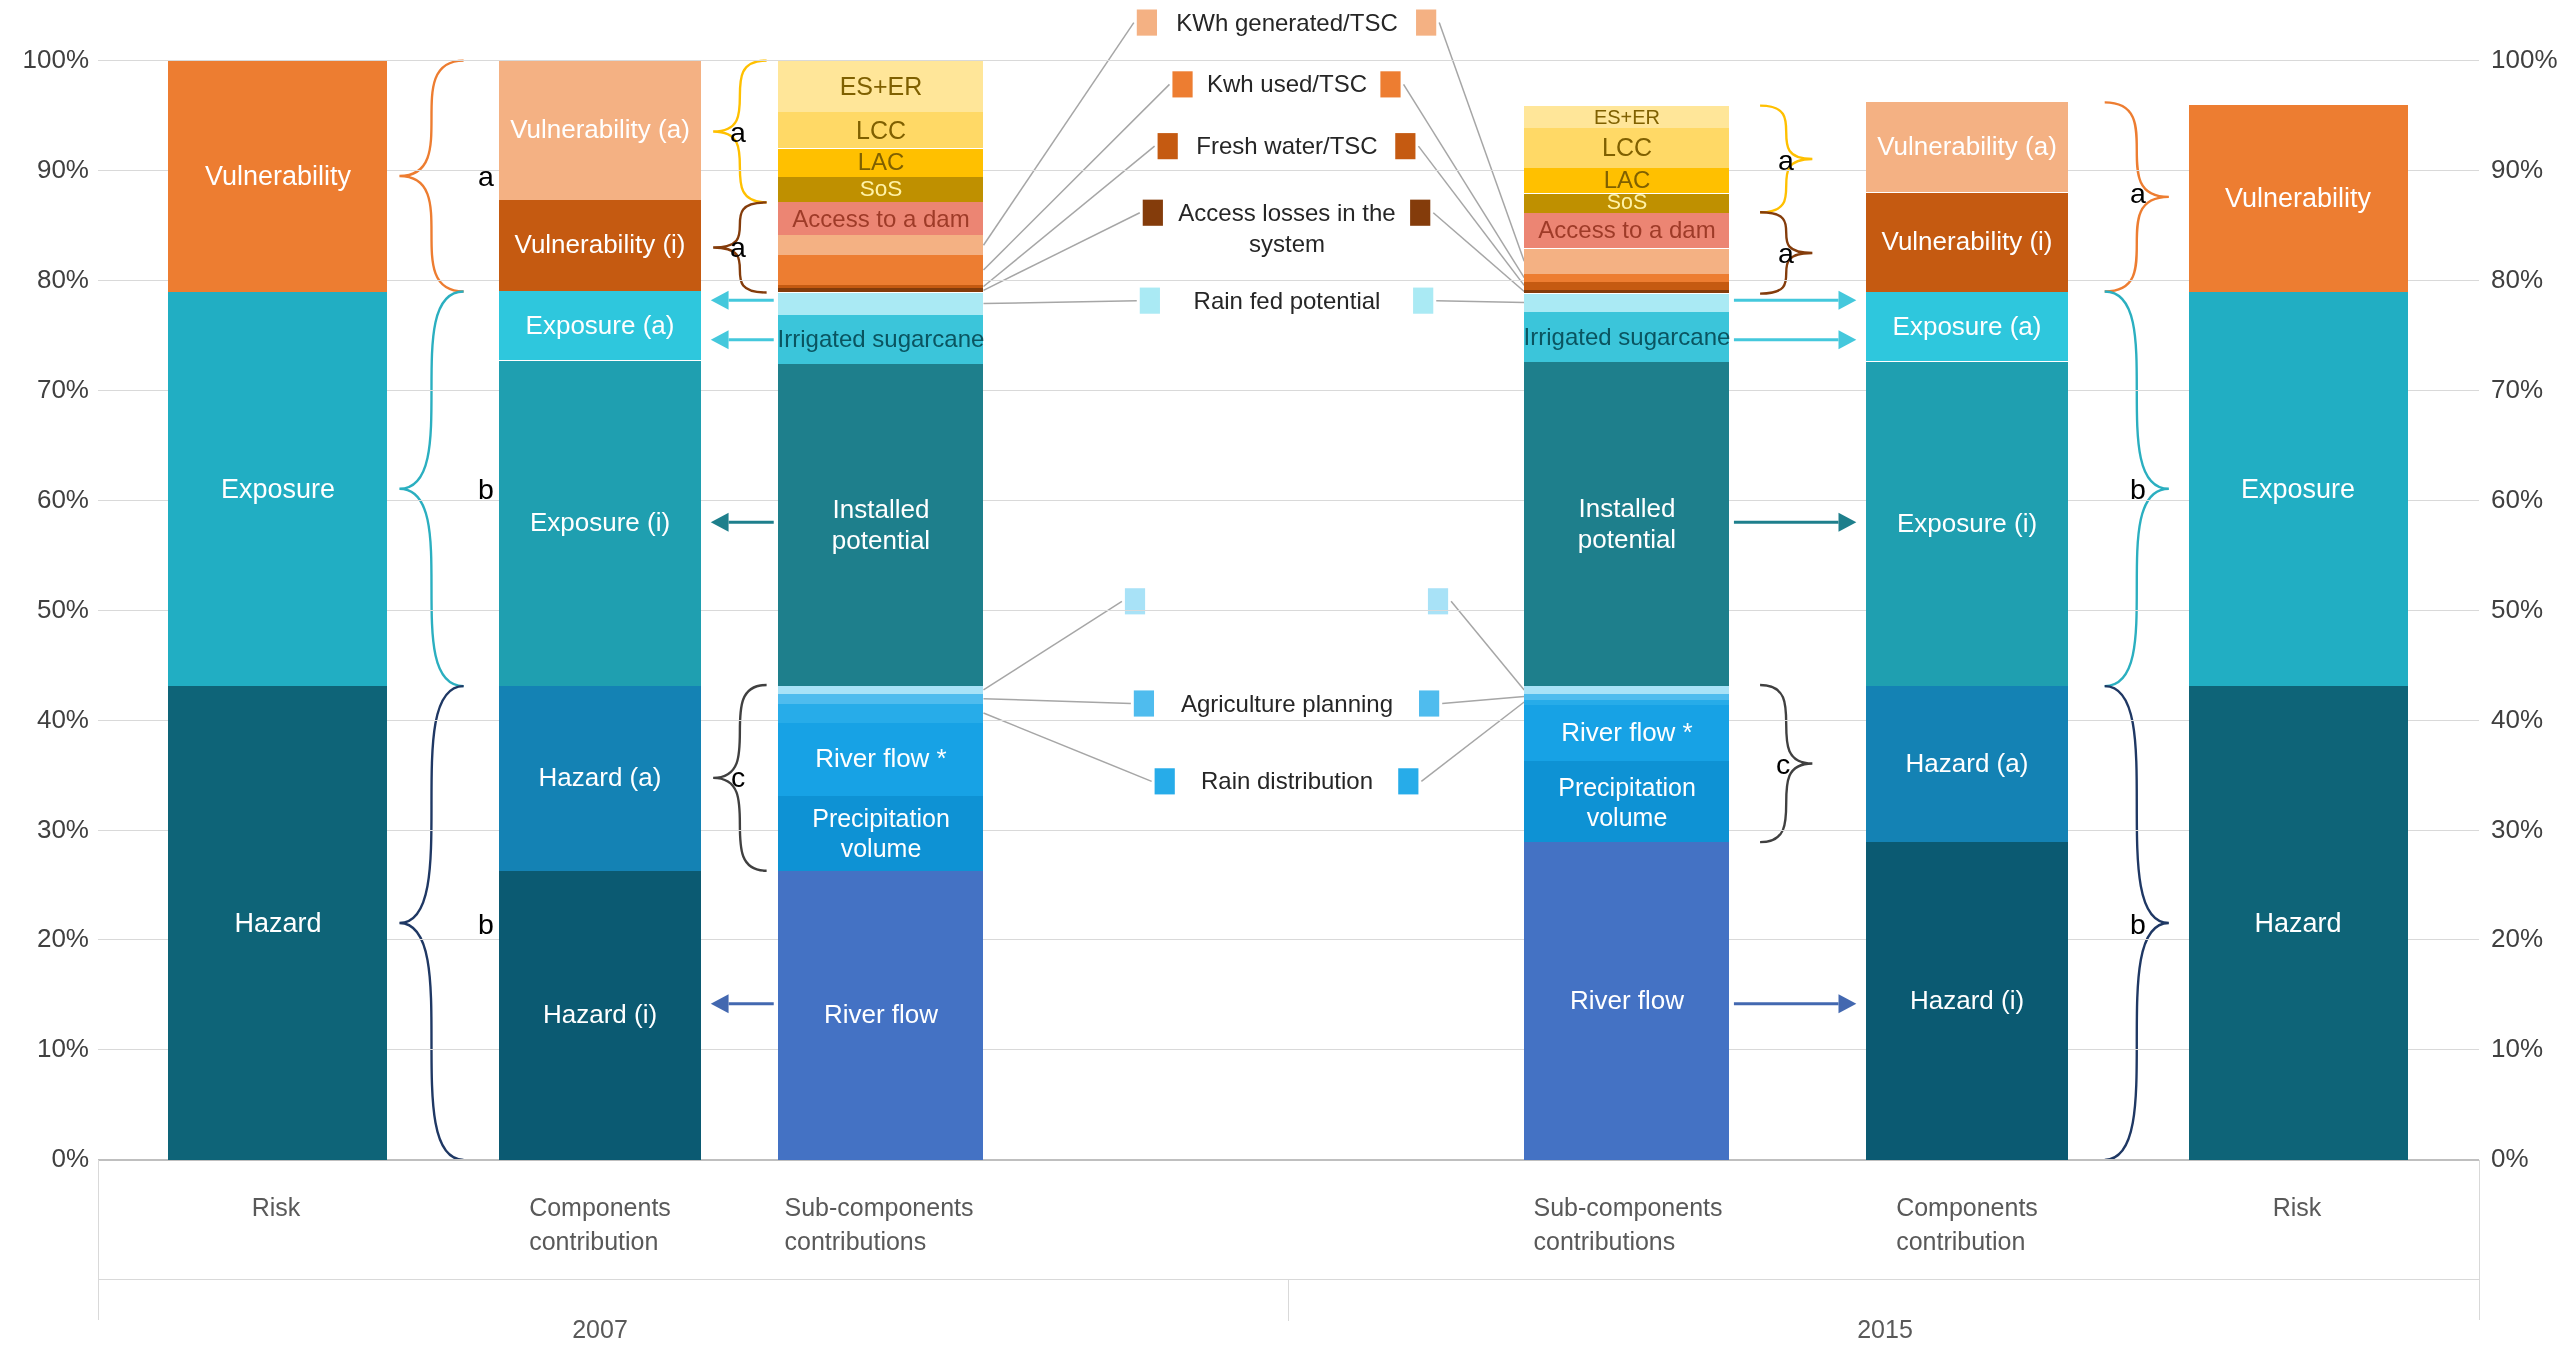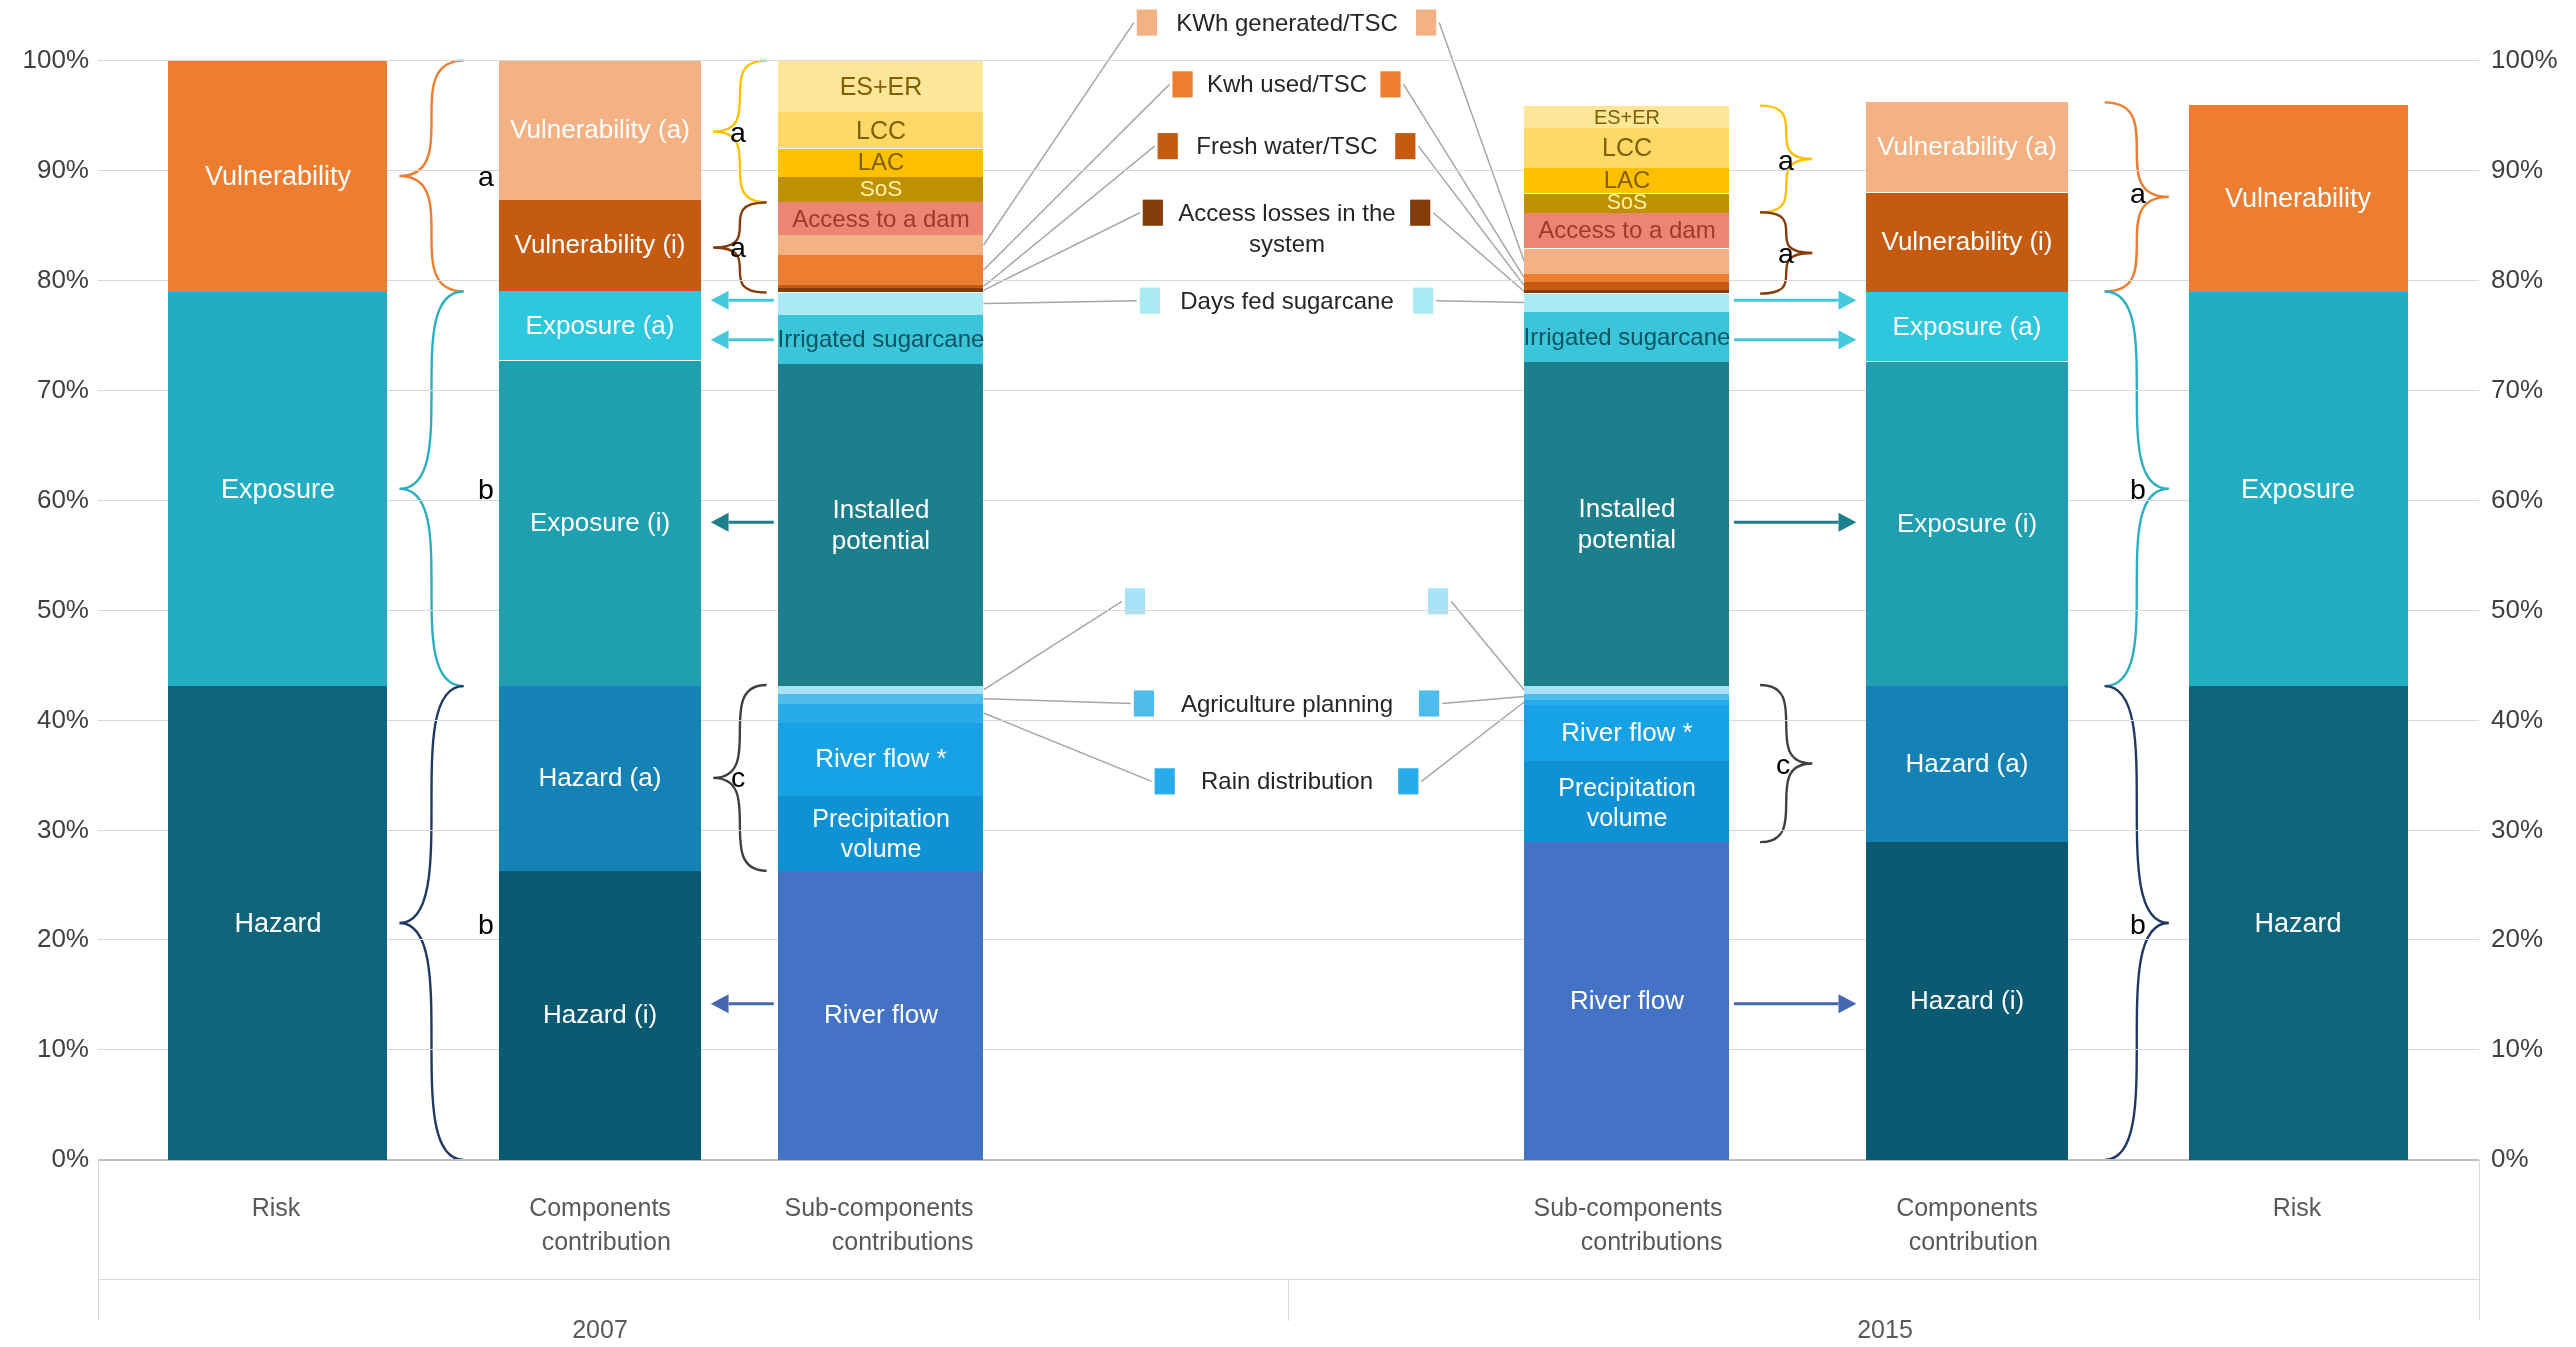--- a/index.html
+++ b/index.html
@@ -6,21 +6,21 @@
   #stage{position:relative;width:2576px;height:1347px;background:#ffffff;
          font-family:"Liberation Sans",sans-serif;overflow:hidden;}
   .gridline{position:absolute;height:1.2px;background:#d9d9d9;}
   .axisline{position:absolute;background:#bfbfbf;}
   .ticklab{position:absolute;font-size:26px;color:#404040;}
   .ticklab.left{width:89px;text-align:right;}
   .ticklab.right{text-align:left;}
   .seg{position:absolute;}
   .seg-label{position:absolute;transform:translate(-50%,-50%);text-align:center;
              white-space:pre-line;line-height:1.2;}
-  .cat-label{position:absolute;transform:translateX(-50%);text-align:right;
+  .cat-label{position:absolute;transform:translateX(-50%);text-align:left;
              white-space:pre-line;line-height:1.35;font-size:25px;color:#595959;}
   .brace-label{position:absolute;transform:translate(-50%,-50%);font-size:28.5px;color:#000;}
   .legend-text{position:absolute;transform:translateX(-50%);text-align:center;
                white-space:pre-line;line-height:1.3;font-size:24px;color:#262626;}
   svg{position:absolute;left:0;top:0;}
 </style>
 </head>
 <body>
 
 <div id="stage">
@@ -225,21 +225,21 @@
     <div class="brace-label" style="left: 1786px; top: 253px;">a</div>
     <div class="brace-label" style="left: 1783px; top: 764px;">c</div>
     <div class="brace-label" style="left: 2138px; top: 193px;">a</div>
     <div class="brace-label" style="left: 2138px; top: 489px;">b</div>
     <div class="brace-label" style="left: 2138px; top: 924px;">b</div>
     <div class="legend-text" style="left: 1287px; top: 6.5px;">KWh generated/TSC</div>
     <div class="legend-text" style="left: 1287px; top: 68px;">Kwh used/TSC</div>
     <div class="legend-text" style="left: 1287px; top: 130px;">Fresh water/TSC</div>
     <div class="legend-text" style="left: 1287px; top: 197px;">Access losses in the
 system</div>
-    <div class="legend-text" style="left: 1287px; top: 285px;">Days fed sugarcane</div>
+    <div class="legend-text" style="left: 1287px; top: 285px;">Rain fed potential</div>
     <div class="legend-text" style="left: 1287px; top: 688px; text-align: right;">Agriculture planning</div>
     <div class="legend-text" style="left: 1287px; top: 765px;">Rain distribution</div>
     <div class="cat-label" style="left: 276px; top: 1191px;">Risk</div>
     <div class="cat-label" style="left: 600px; top: 1191px;">Components
 contribution</div>
     <div class="cat-label" style="left: 879px; top: 1191px;">Sub-components
 contributions</div>
     <div class="cat-label" style="left: 1628px; top: 1191px;">Sub-components
 contributions</div>
     <div class="cat-label" style="left: 1967px; top: 1191px;">Components

